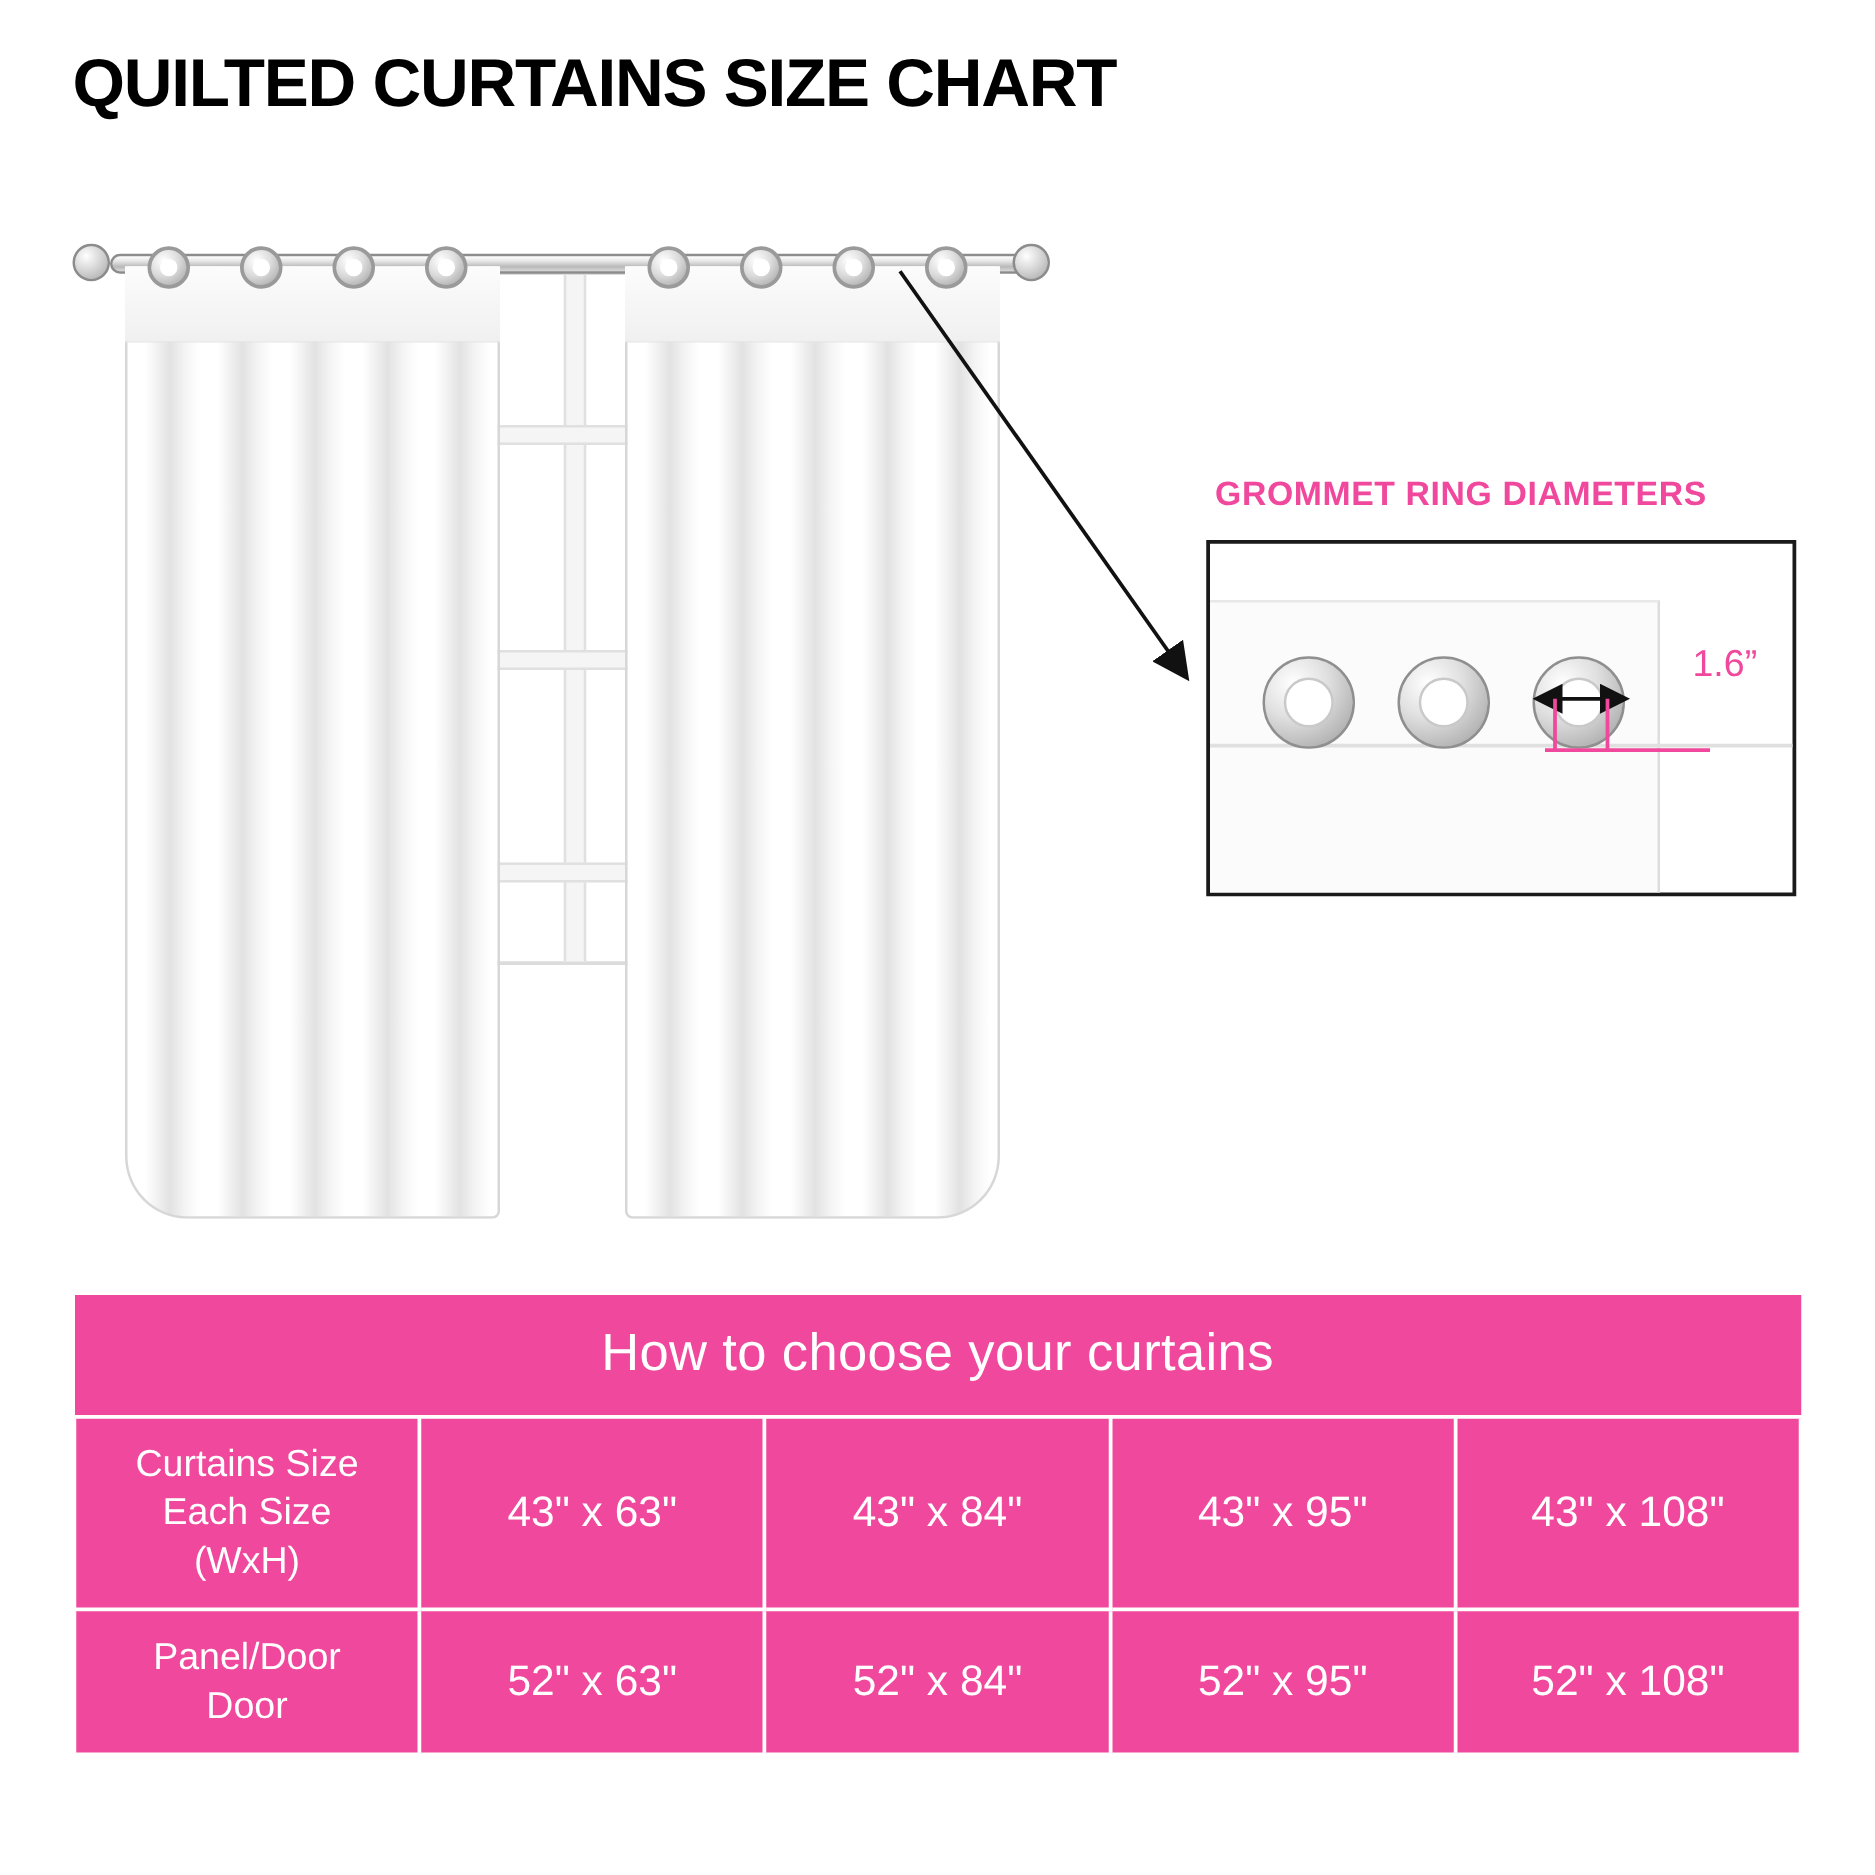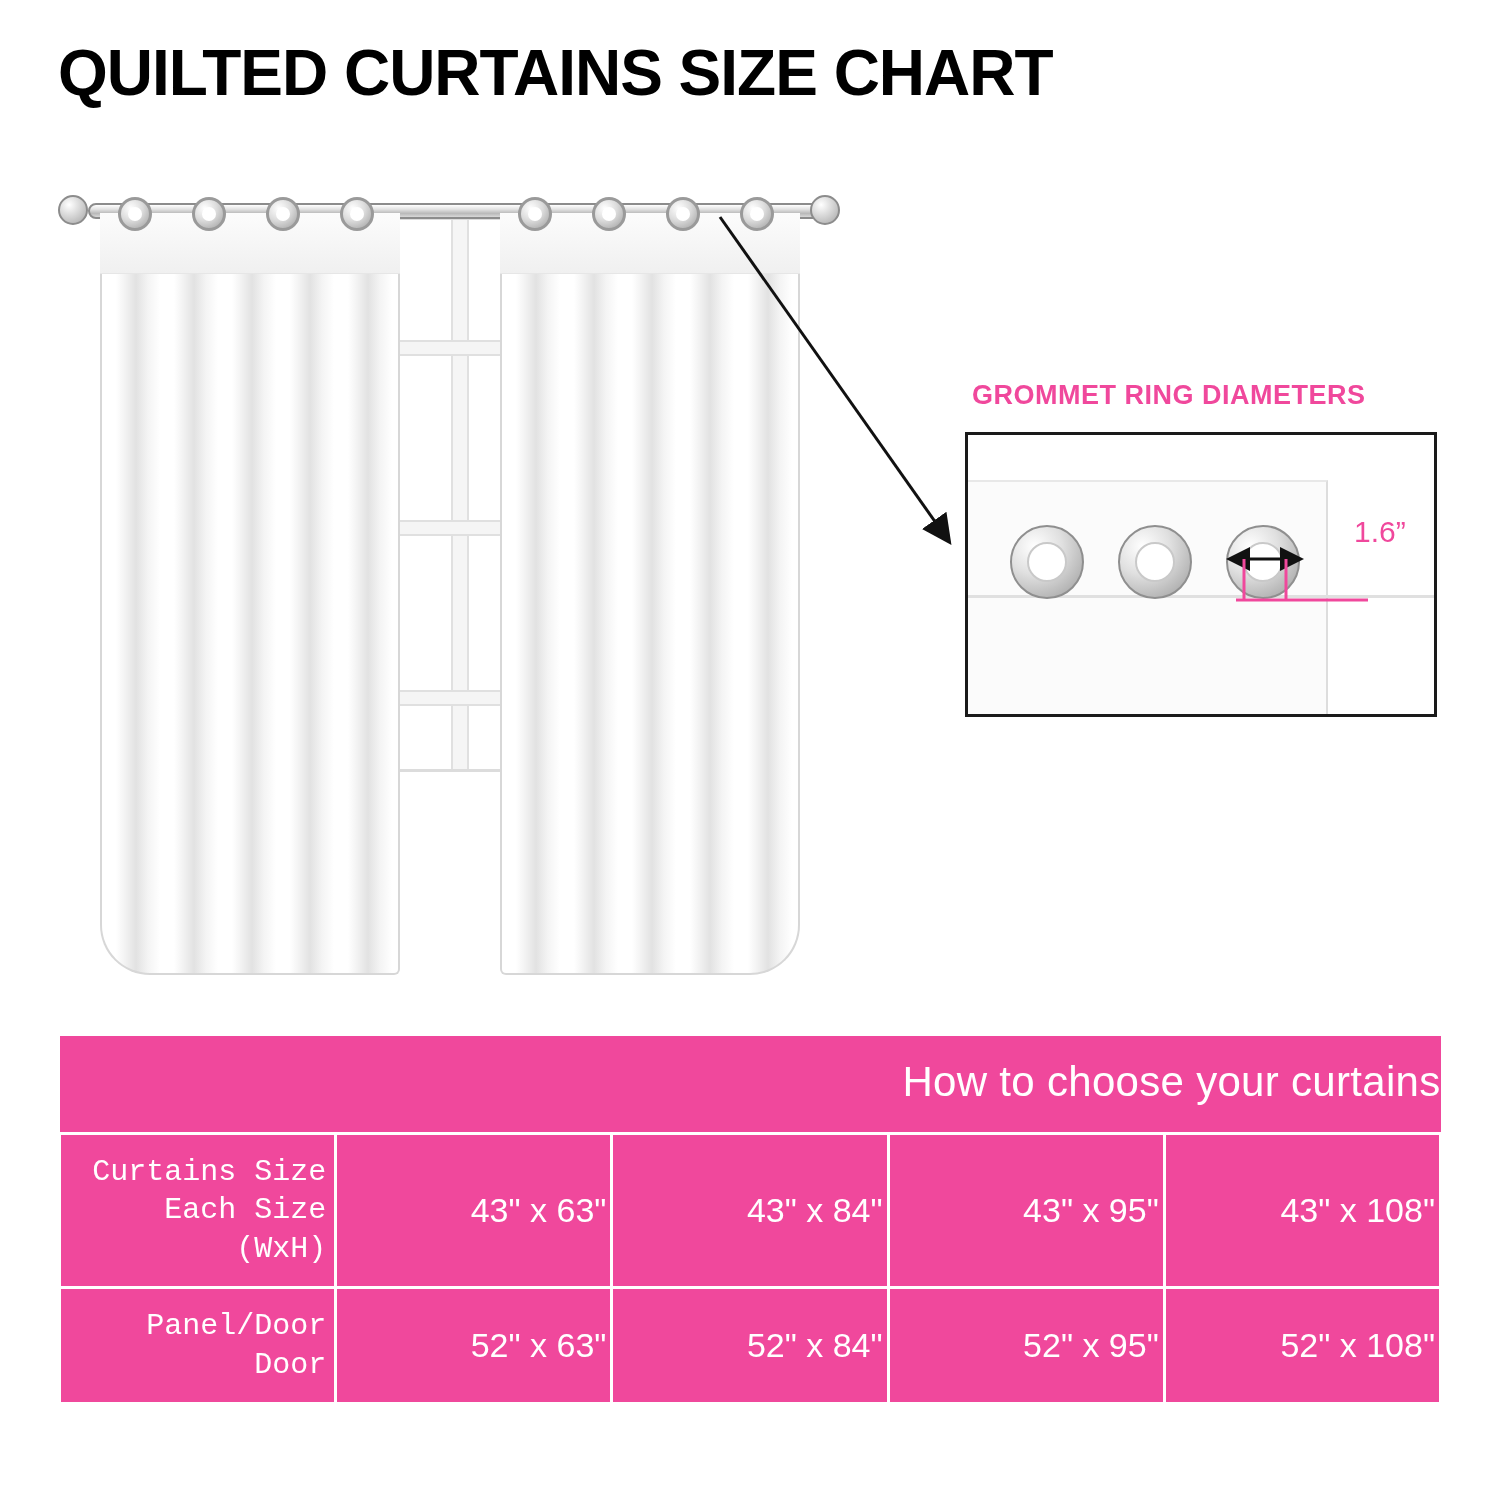--- a/index.html
+++ b/index.html
@@ -13,21 +13,21 @@
     font-family: "Liberation Sans", sans-serif;
     position: relative;
     overflow: hidden;
   }
 
   
   .title {
     position: absolute;
     left: 58px;
     top: 36px;
-    font-size: 64px;
+    font-size: 54px;
     font-weight: bold;
     letter-spacing: -1px;
     color: #000000;
     white-space: nowrap;
   }
 
   
   .illustration {
     position: absolute;
     left: 50px;
@@ -258,38 +258,37 @@
   table.size-table {
     width: 100%;
     border-collapse: collapse;
     table-layout: fixed;
   }
   table.size-table th,
   table.size-table td {
     border: 3px solid #ffffff;
     background: #f0489c;
     color: #ffffff;
-    text-align: right;
+    text-align: center;
     vertical-align: middle;
     font-weight: normal;
   }
   .tbl-title {
     font-size: 42px;
     padding: 22px 0 26px 0;
     letter-spacing: 0.3px;
     border-top: none !important;
     border-left: none !important;
     border-right: none !important;
   }
   .row-label {
     font-size: 30px;
     line-height: 1.28;
     padding: 18px 8px;
     width: 272px;
-    font-family: Liberation Mono, monospace;
   }
   .cell-val {
     font-size: 34px;
     padding: 18px 4px;
   }
 </style>
 </head>
 <body>
 
 <div class="title">QUILTED CURTAINS SIZE CHART</div>

